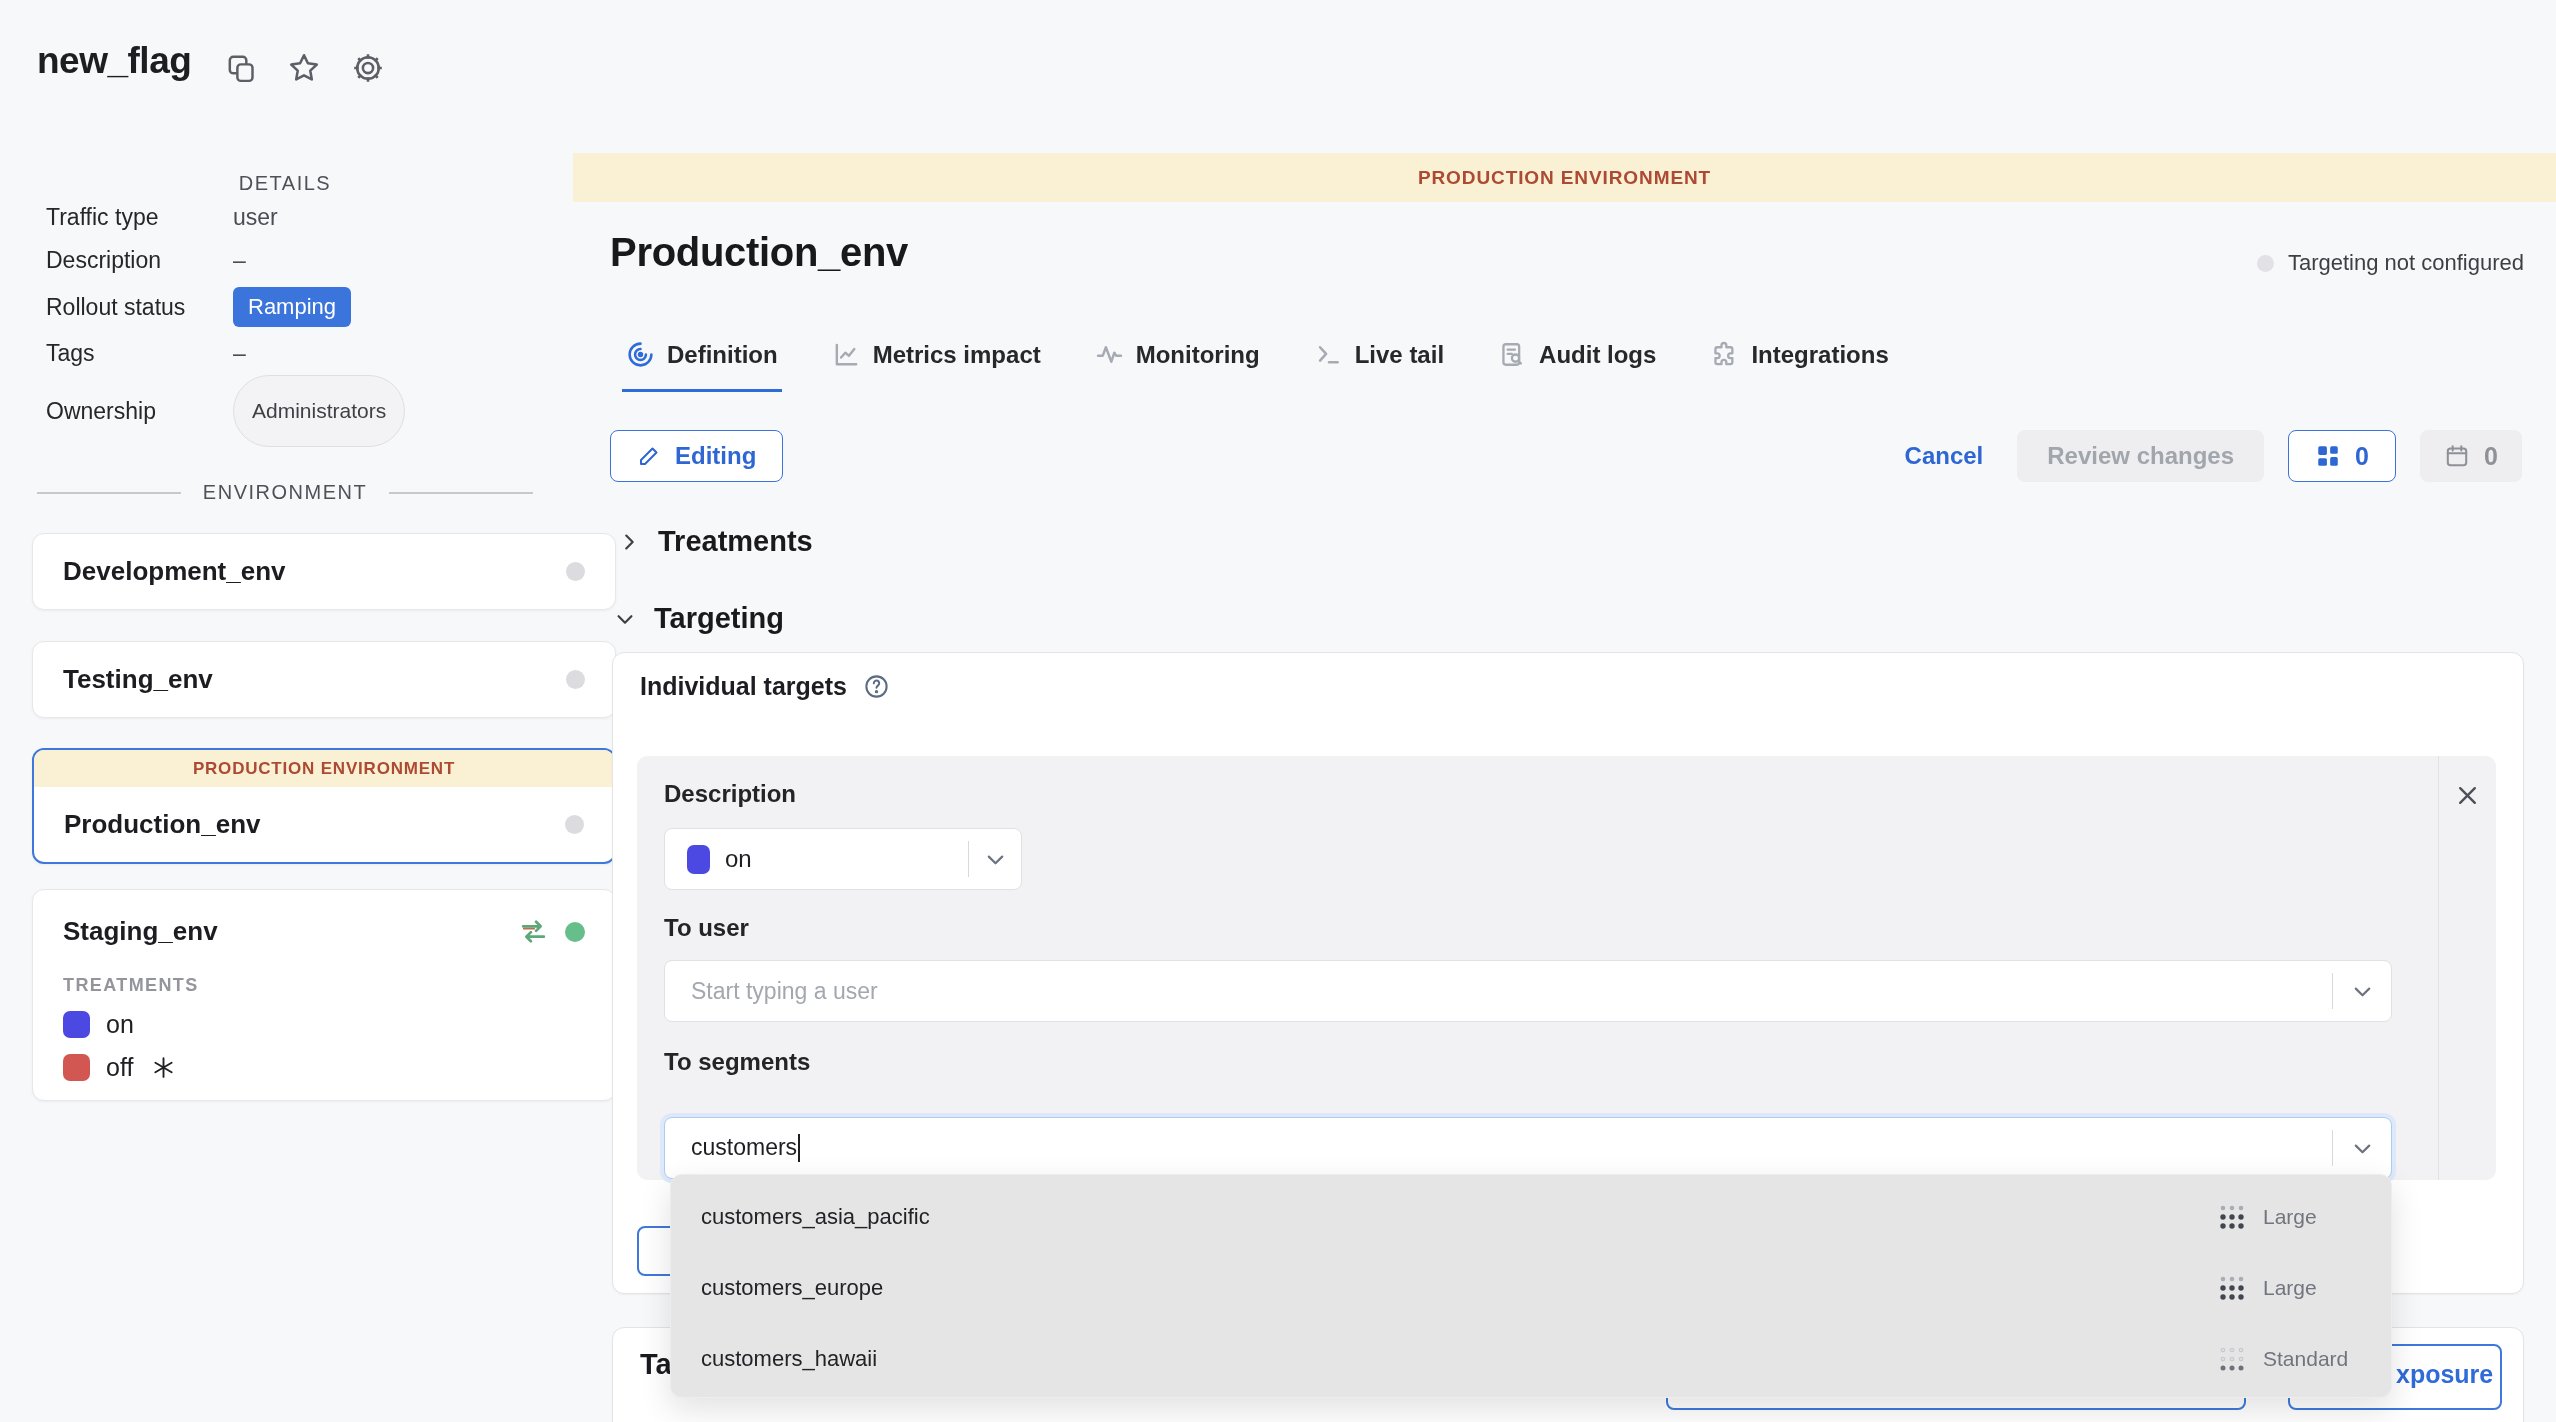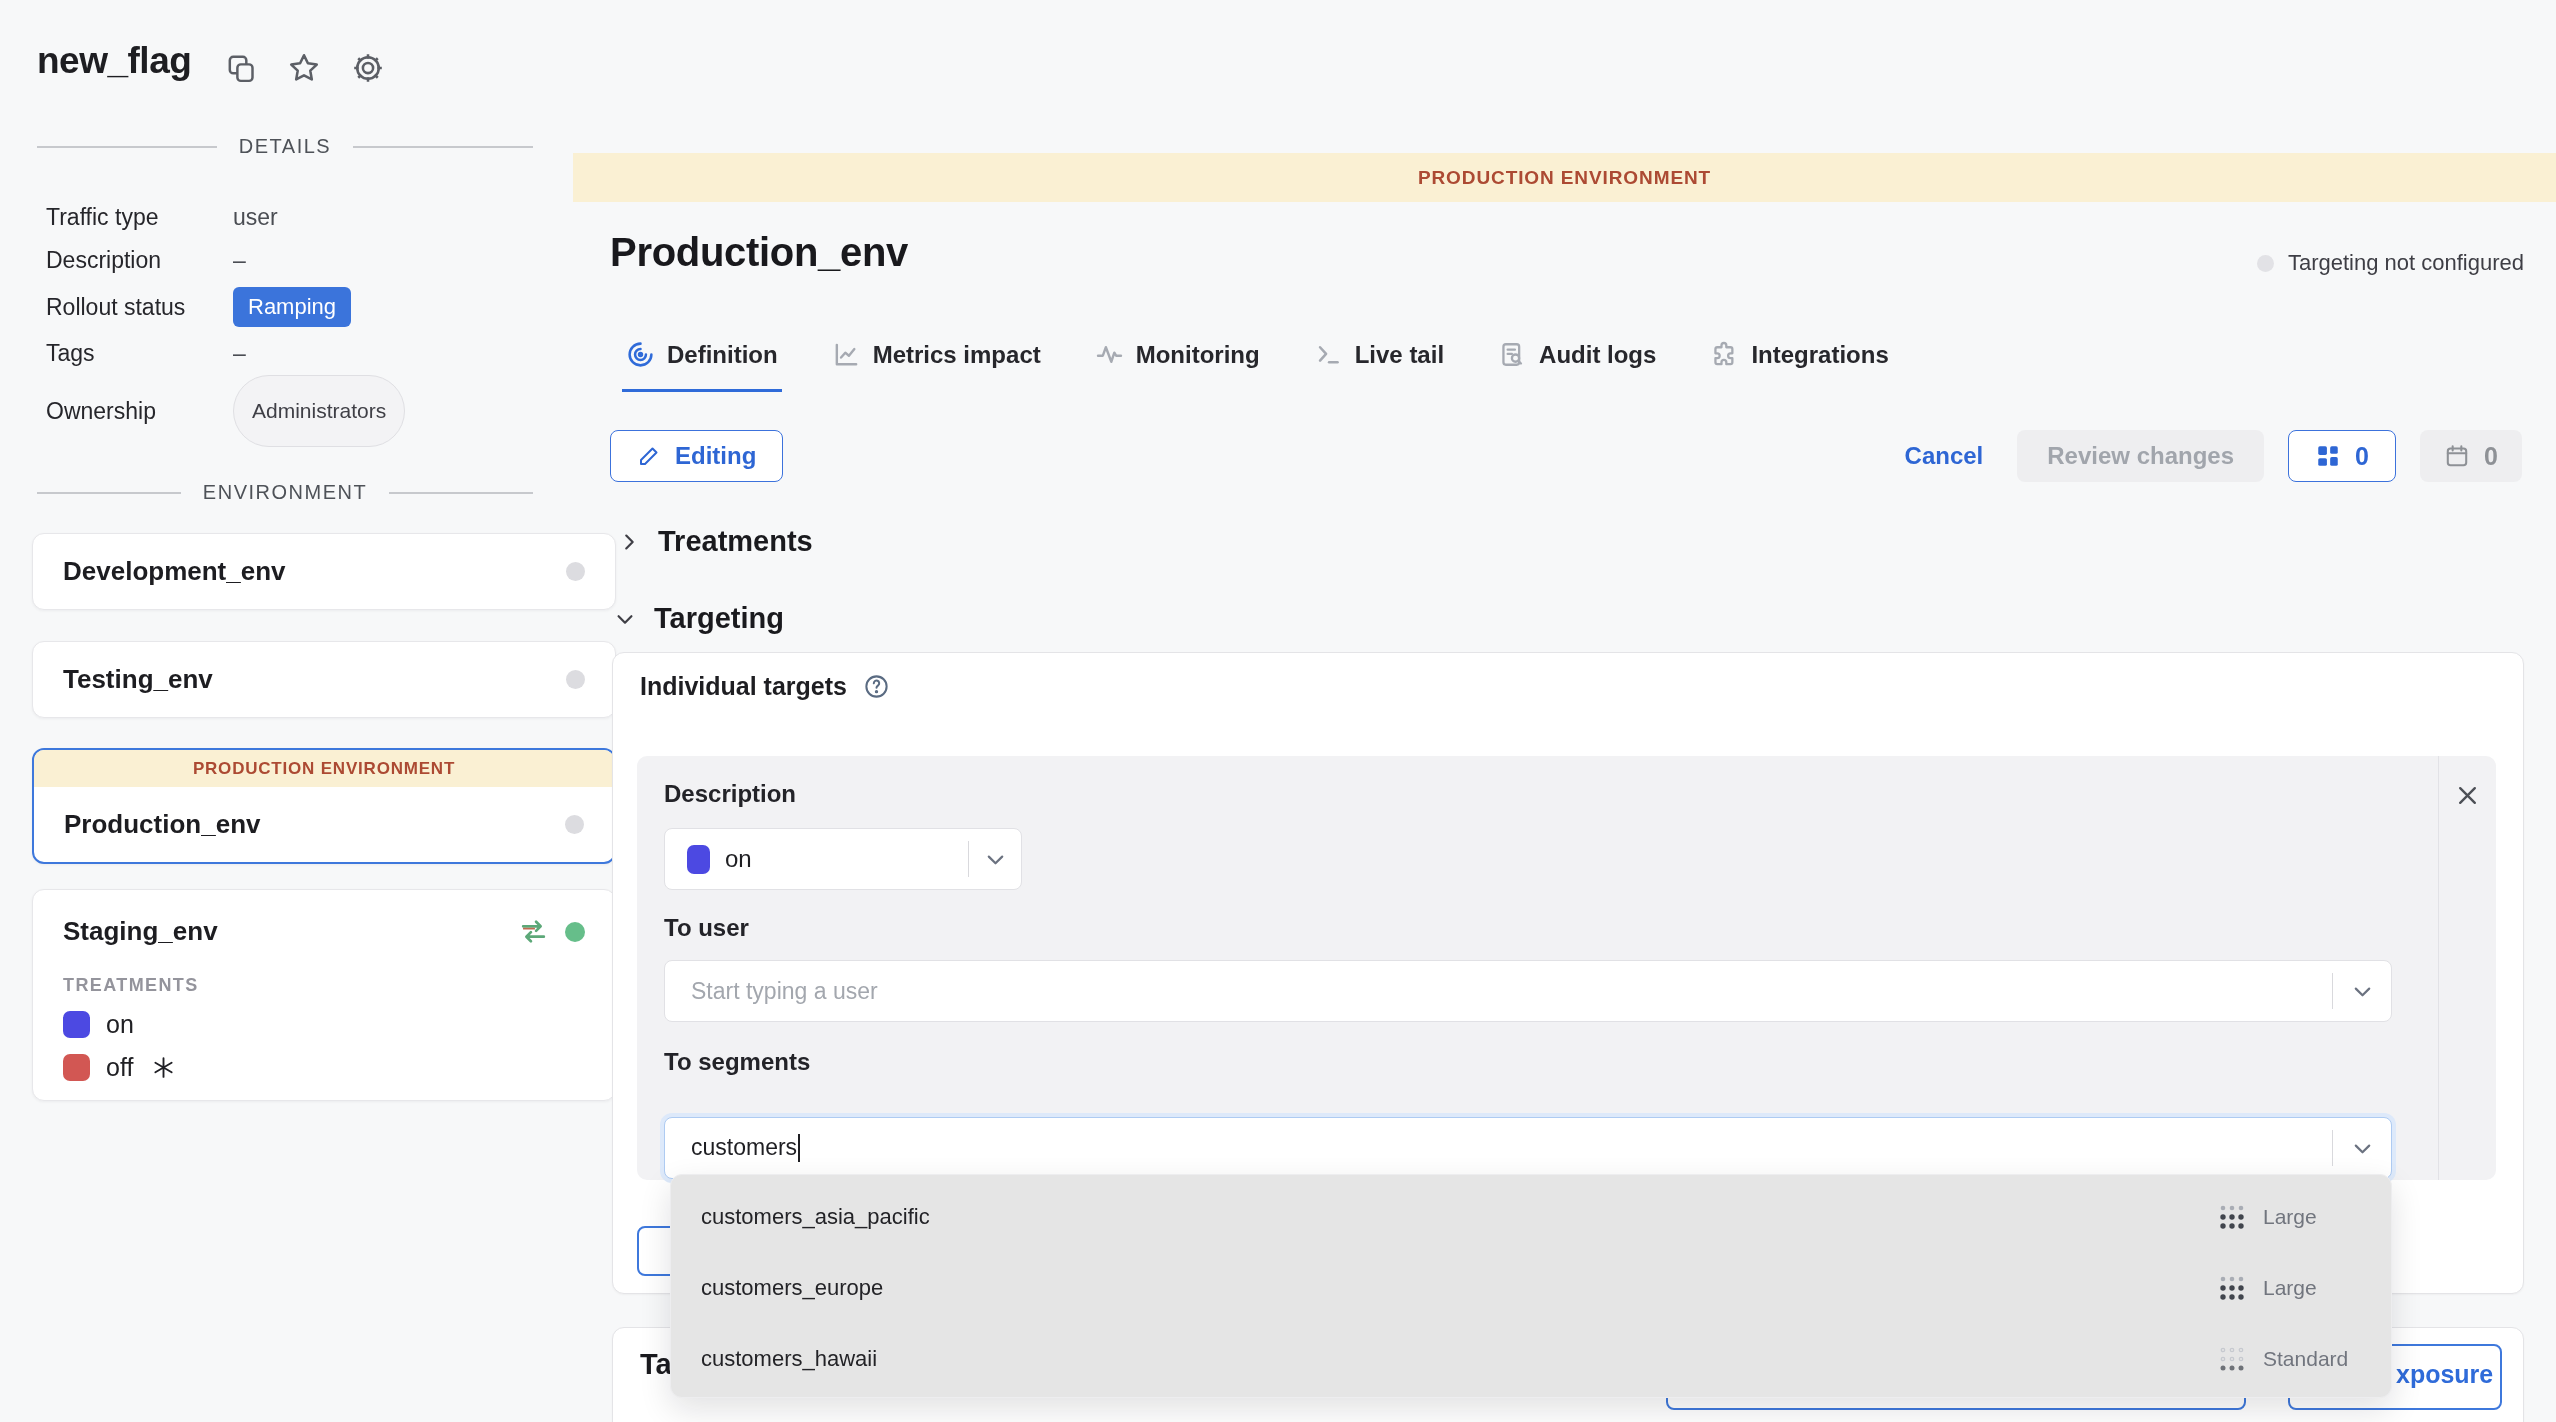--- a/index.html
+++ b/index.html
@@ -142,21 +142,21 @@
   </button>
   <button class="icon-btn">
     <svg width="36" height="36" viewBox="0 0 24 24" fill="none" stroke="currentColor" stroke-width="1.7">
       <circle cx="12" cy="12" r="3.4"></circle>
       <path d="M12 2.8v3M12 18.2v3M2.8 12h3M18.2 12h3M5.5 5.5l2.1 2.1M16.4 16.4l2.1 2.1M18.5 5.5l-2.1 2.1M7.6 16.4l-2.1 2.1"></path>
       <circle cx="12" cy="12" r="7.2"></circle>
     </svg>
   </button>
 </div>
 
-<div class="abs side-sec-head" style="top:135px;">
+<div class="abs side-sec-head" style="top:148px;flex-direction:column;">
   <span class="rule"></span>
   <span class="lbl">DETAILS</span>
   <span class="rule"></span>
 </div>
 
 <div class="abs details-rows">
   <div class="d-row">
     <span class="d-label">Traffic type</span>
     <span class="d-value">user</span>
   </div>

